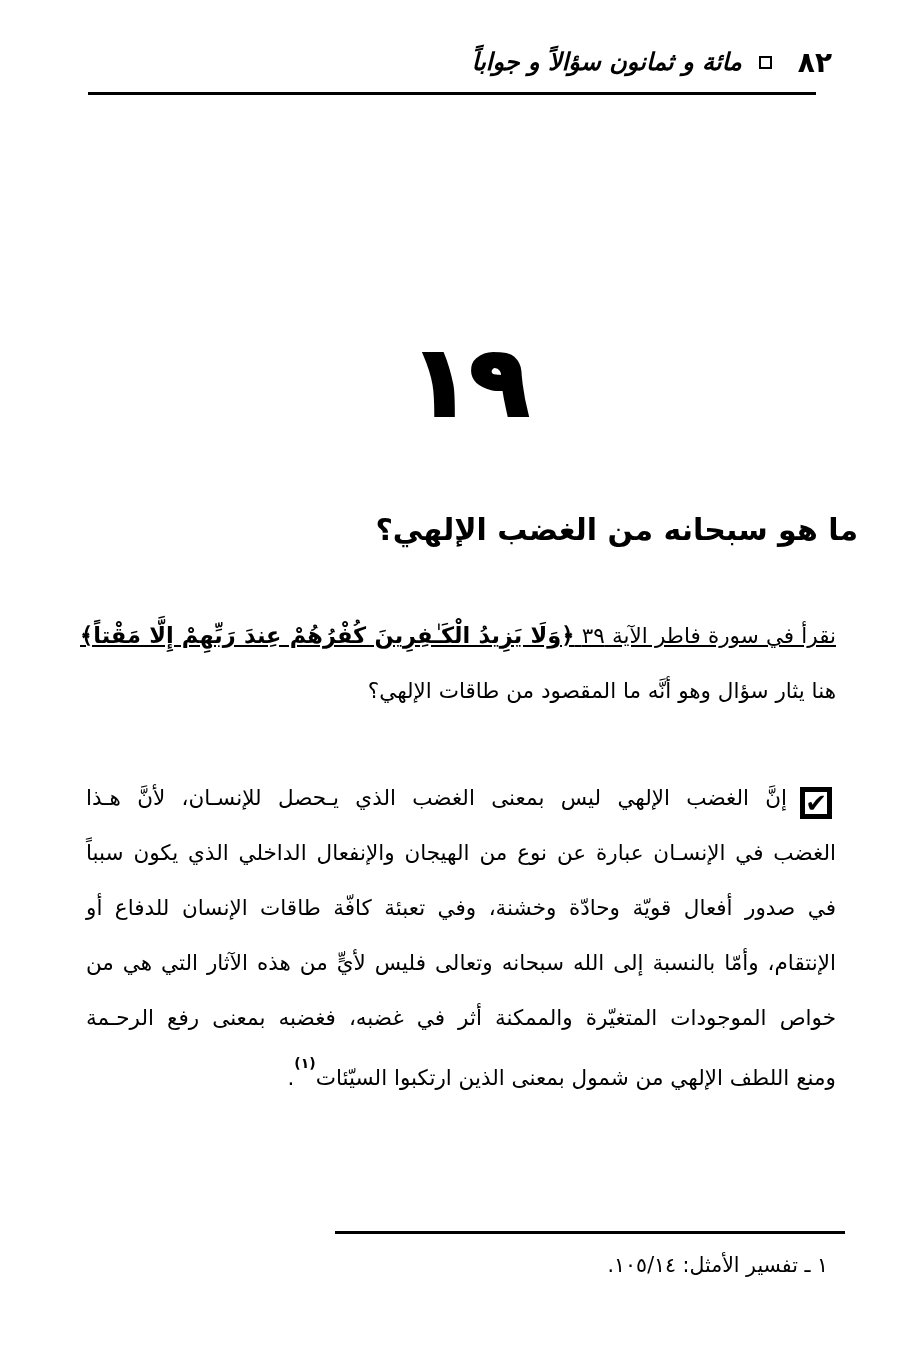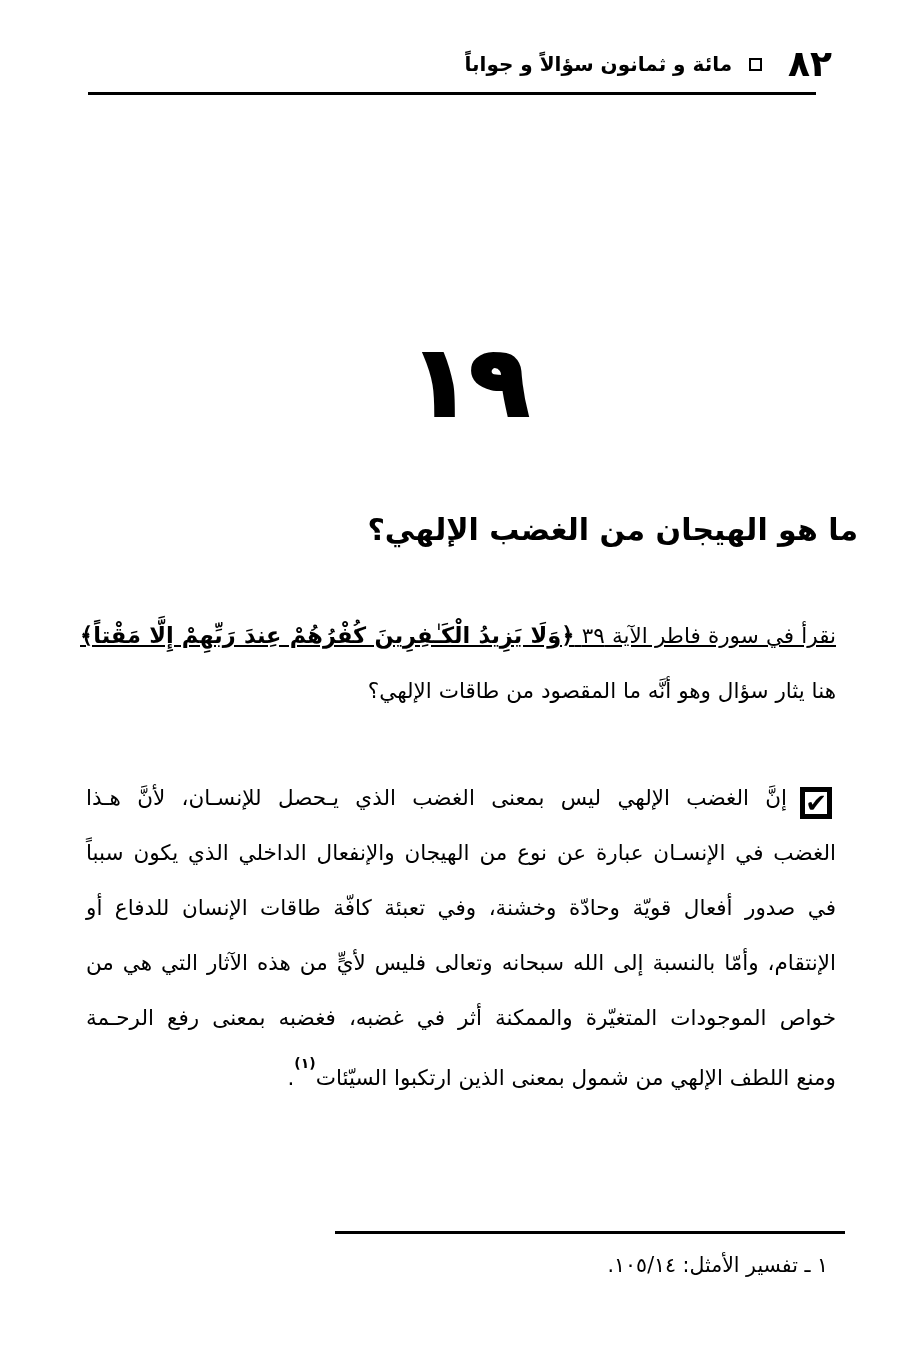--- a/index.html
+++ b/index.html
@@ -21,38 +21,39 @@
   
   .header-row {
     position: absolute;
     top: 46px;
     right: 76px;
     display: flex;
     align-items: center;
     direction: rtl;
   }
   .page-number {
-    font-size: 36px;
+    font-size: 28px;
     font-weight: 700;
     letter-spacing: 2px;
     line-height: 1;
   }
   .sep-box {
     width: 13px;
     height: 13px;
     border: 2px solid #000;
     margin-right: 26px;
     margin-left: 17px;
     flex: 0 0 auto;
   }
   .book-title {
-    font-size: 20px;
+    font-size: 24px;
     font-weight: 700;
     line-height: 1.4;
     white-space: nowrap;
+    font-style: italic;
   }
   .header-rule {
     position: absolute;
     top: 92px;
     left: 88px;
     width: 728px;
     height: 3px;
     background: #000;
   }
 
@@ -168,21 +169,21 @@
 
   <div class="header-row">
     <span class="page-number">٨٢</span>
     <span class="sep-box"></span>
     <span class="book-title">مائة و ثمانون سؤالاً و جواباً</span>
   </div>
   <div class="header-rule"></div>
 
   <div class="chapter-number">١٩</div>
 
-  <h1 class="chapter-title">ما هو الهيجان من الغضب الإلهي؟</h1>
+  <h1 class="chapter-title">ما هو سبحانه من الغضب الإلهي؟</h1>
 
   <div class="question-block">
     <p class="q-line first"><span>نقرأ في سورة فاطر الآية ٣٩ </span><span class="quran-verse">﴿وَلَا يَزِيدُ الْكَـٰفِرِينَ كُفْرُهُمْ عِندَ رَبِّهِمْ إِلَّا مَقْتاً﴾</span></p>
     <p class="q-line second">هنا يثار سؤال وهو أنَّه ما المقصود من طاقات الإلهي؟</p>
   </div>
 
   <div class="answer-block">
     <div class="ans-line first"><span class="checkbox"><span class="check-glyph">✔</span></span><span>إنَّ الغضب الإلهي ليس بمعنى الغضب الذي يـحصل للإنسـان، لأنَّ هـذا</span></div>
     <div class="ans-line">الغضب في الإنسـان عبارة عن نوع من الهيجان والإنفعال الداخلي الذي يكون سبباً</div>
     <div class="ans-line">في صدور أفعال قويّة وحادّة وخشنة، وفي تعبئة كافّة طاقات الإنسان للدفاع أو</div>

